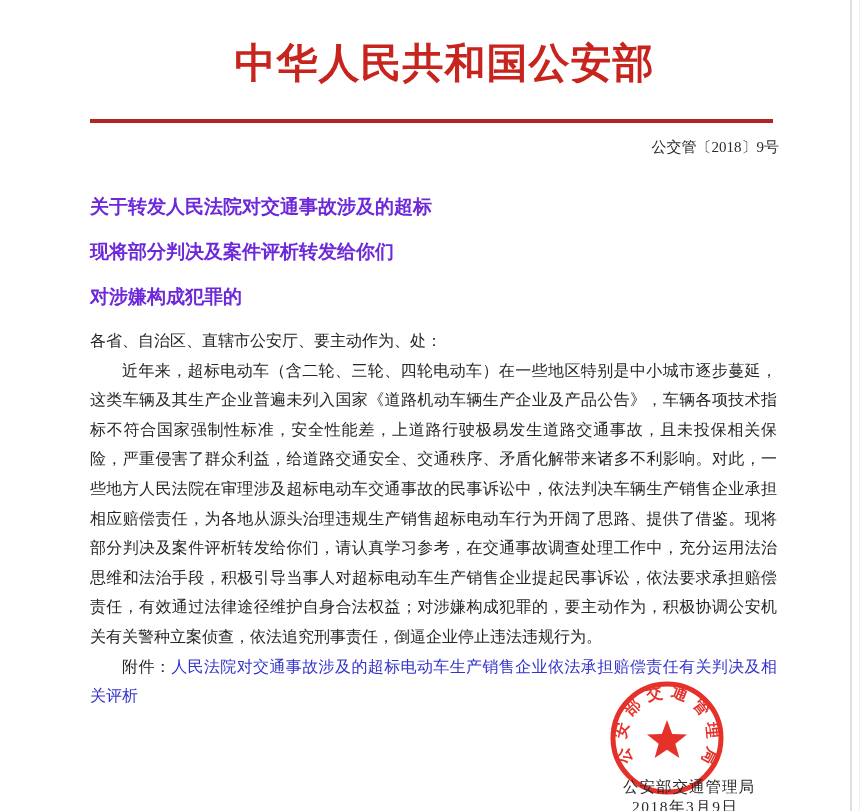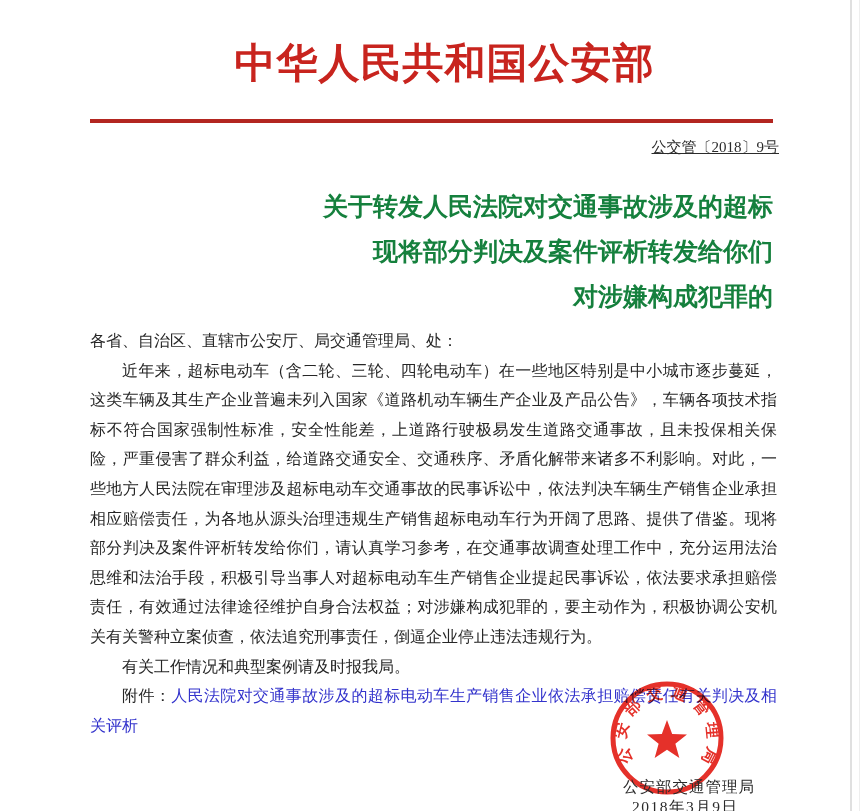--- a/index.html
+++ b/index.html
@@ -34,27 +34,27 @@
     color:var(--header-red);
     transform:translateX(12px);
     white-space:nowrap;
   }
   .red-line{
     position:absolute;top:119px;left:90px;width:683px;height:4px;
     background:var(--line-red);
   }
   .doc-number{
     position:absolute;top:138px;right:86px;
-    font-size:15px;color:#2b2b2b;text-decoration:underline;
+    font-size:15px;color:#2b2b2b;
   }
   .doc-title{
     position:absolute;top:184px;left:90px;width:683px;
-    text-align:right;
-    font-size:25px;font-weight:700;line-height:45px;
-    color:#15803d;
+    text-align:left;
+    font-size:19px;font-weight:700;line-height:45px;
+    color:#6d28d9;
   }
   .body-text{
     position:absolute;top:326px;left:90px;width:687px;
     font-size:16px;line-height:29.6px;
     text-align:justify;
     color:var(--ink);
   }
   .body-text p{margin:0;}
   .indent{text-indent:2em;}
   .attachment-link{
@@ -97,23 +97,22 @@
 
   <div class="doc-number">公交管〔2018〕9号</div>
 
   <div class="doc-title">
     <div>关于转发人民法院对交通事故涉及的超标</div>
     <div>现将部分判决及案件评析转发给你们</div>
     <div>对涉嫌构成犯罪的</div>
   </div>
 
   <div class="body-text">
-    <p>各省、自治区、直辖市公安厅、局交通管理局、处：</p>
+    <p>各省、自治区、直辖市公安厅、要主动作为、处：</p>
     <p class="indent">近年来，超标电动车（含二轮、三轮、四轮电动车）在一些地区特别是中小城市逐步蔓延，这类车辆及其生产企业普遍未列入国家《道路机动车辆生产企业及产品公告》，车辆各项技术指标不符合国家强制性标准，安全性能差，上道路行驶极易发生道路交通事故，且未投保相关保险，严重侵害了群众利益，给道路交通安全、交通秩序、矛盾化解带来诸多不利影响。对此，一些地方人民法院在审理涉及超标电动车交通事故的民事诉讼中，依法判决车辆生产销售企业承担相应赔偿责任，为各地从源头治理违规生产销售超标电动车行为开阔了思路、提供了借鉴。现将部分判决及案件评析转发给你们，请认真学习参考，在交通事故调查处理工作中，充分运用法治思维和法治手段，积极引导当事人对超标电动车生产销售企业提起民事诉讼，依法要求承担赔偿责任，有效通过法律途径维护自身合法权益；对涉嫌构成犯罪的，要主动作为，积极协调公安机关有关警种立案侦查，依法追究刑事责任，倒逼企业停止违法违规行为。</p>
-    <p class="indent">有关工作情况和典型案例请及时报我局。</p>
     <p class="indent"><span>附件：</span><a class="attachment-link">人民法院对交通事故涉及的超标电动车生产销售企业依法承担赔偿责任有关判决及相关评析</a></p>
   </div>
 
   <svg class="seal" viewBox="0 0 120 120" aria-hidden="true">
     <defs>
       <path id="sealArc" d="M 28.6 86.4 A 41 41 0 1 1 91.4 86.4" fill="none"></path>
     </defs>
     <circle cx="60" cy="60" r="54" fill="none" stroke="currentColor" stroke-width="5"></circle>
     <polygon points="60,42 65.17,55.88 79.97,56.51 68.37,65.72 72.35,79.99 60,71.8 47.65,79.99 51.63,65.72 40.03,56.51 54.83,55.88" fill="currentColor"></polygon>
     <text>

